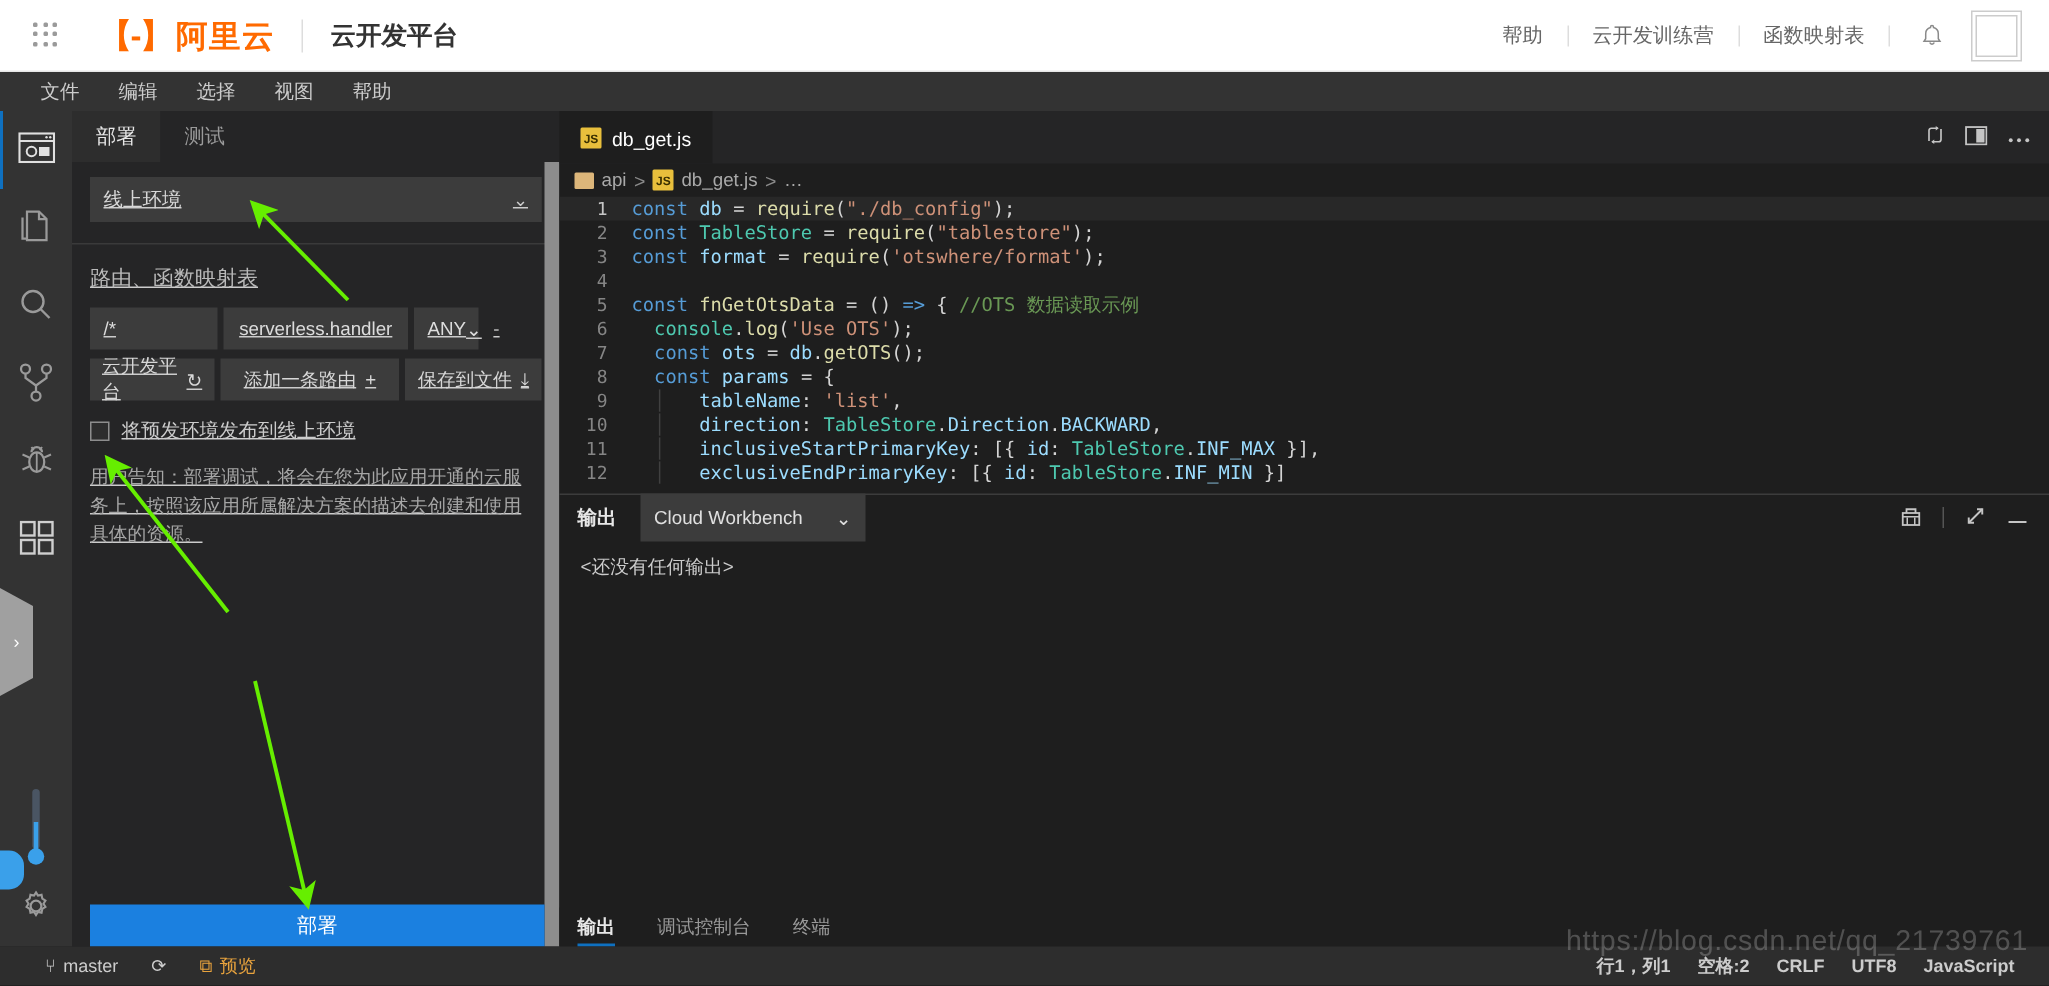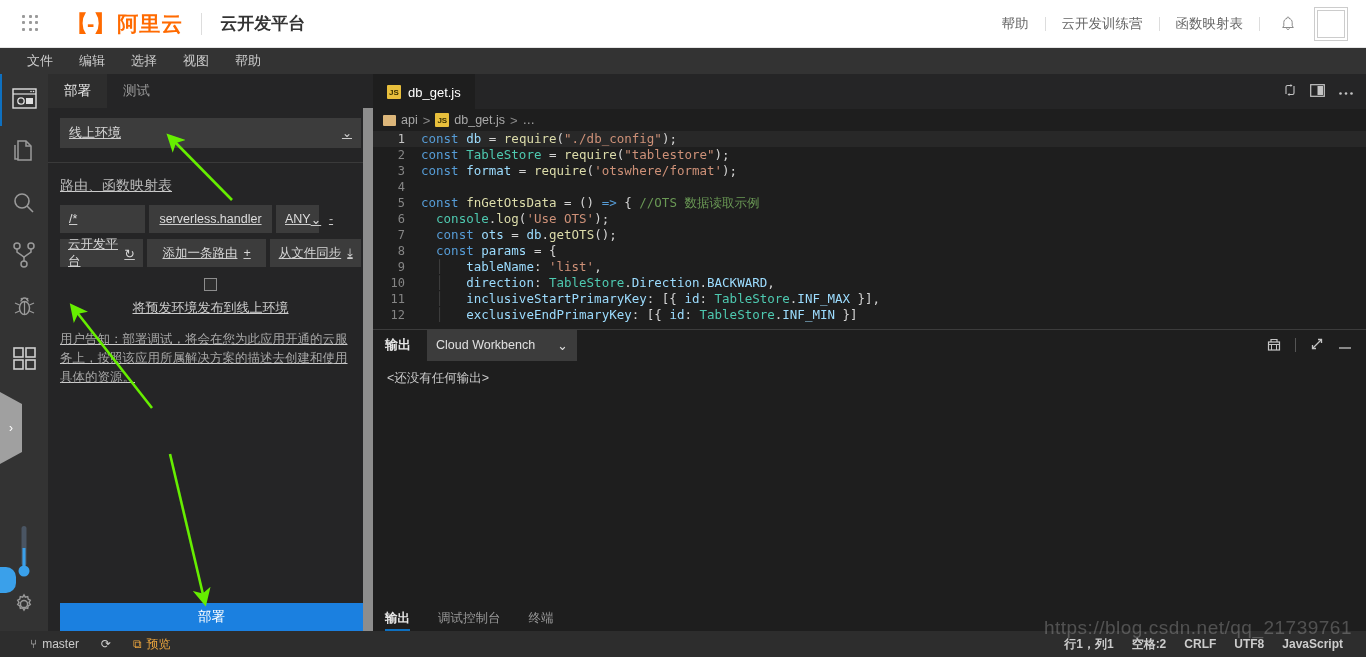--- a/index.html
+++ b/index.html
@@ -75,21 +75,21 @@
   .rt-path { width:85px; padding:0 9px; }
   .rt-handler { width:123px; justify-content:center; }
   .rt-method { width:43px; justify-content:space-between; padding:0 9px; }
   .rt-del { width:16px; justify-content:center; color:#bbb; background:transparent; }
   .btn-row { display:flex; margin-top:6px; gap:4px; }
   .ebtn { background:#3c3c3c; height:28px; display:flex; align-items:center; justify-content:center;
     gap:6px; color:#d7d7d7; font-size:12.5px; padding:0 8px; }
   .eb1 { width:85px; }
   .eb2 { width:123px; }
   .eb3 { width:93px; }
-  .chk-row { display:flex; align-items:center; margin-top:11px; gap:8px;flex-direction:column; }
+  .chk-row { display:flex; align-items:center; margin-top:11px; gap:8px; }
   .chkbox { width:13px; height:13px; border:1px solid #8d8d8d; background:#2d2d2d; flex:none; }
   .chk-label { color:#cccccc; font-size:13px; }
   .note { margin-top:13px; color:#a6a6a6; font-size:12.5px; line-height:19px; width:296px; }
   .deploy-btn {
     position:absolute; left:60px; bottom:26px; width:303px; height:28px;
     background:#1b80e0; color:#ffffff; font-size:13.5px;
     display:flex; align-items:center; justify-content:center;
   }
   .sp-scroll {
     position:absolute; right:0; top:34px; width:10px; height:523px; background:#8d8d8d;
@@ -352,21 +352,21 @@
       <div class="btn-row">
         <div class="ebtn eb1">
           <span>云开发平台</span>
           <span>↻</span>
         </div>
         <div class="ebtn eb2">
           <span>添加一条路由</span>
           <span>+</span>
         </div>
         <div class="ebtn eb3">
-          <span>从文件同步</span>
+          <span>保存到文件</span>
           <span>⤓</span>
         </div>
       </div>
 
       <div class="chk-row">
         <span class="chkbox"></span>
         <span class="chk-label">将预发环境发布到线上环境</span>
       </div>
 
       <div class="note">用户告知：部署调试，将会在您为此应用开通的云服务上，按照该应用所属解决方案的描述去创建和使用具体的资源。</div>

